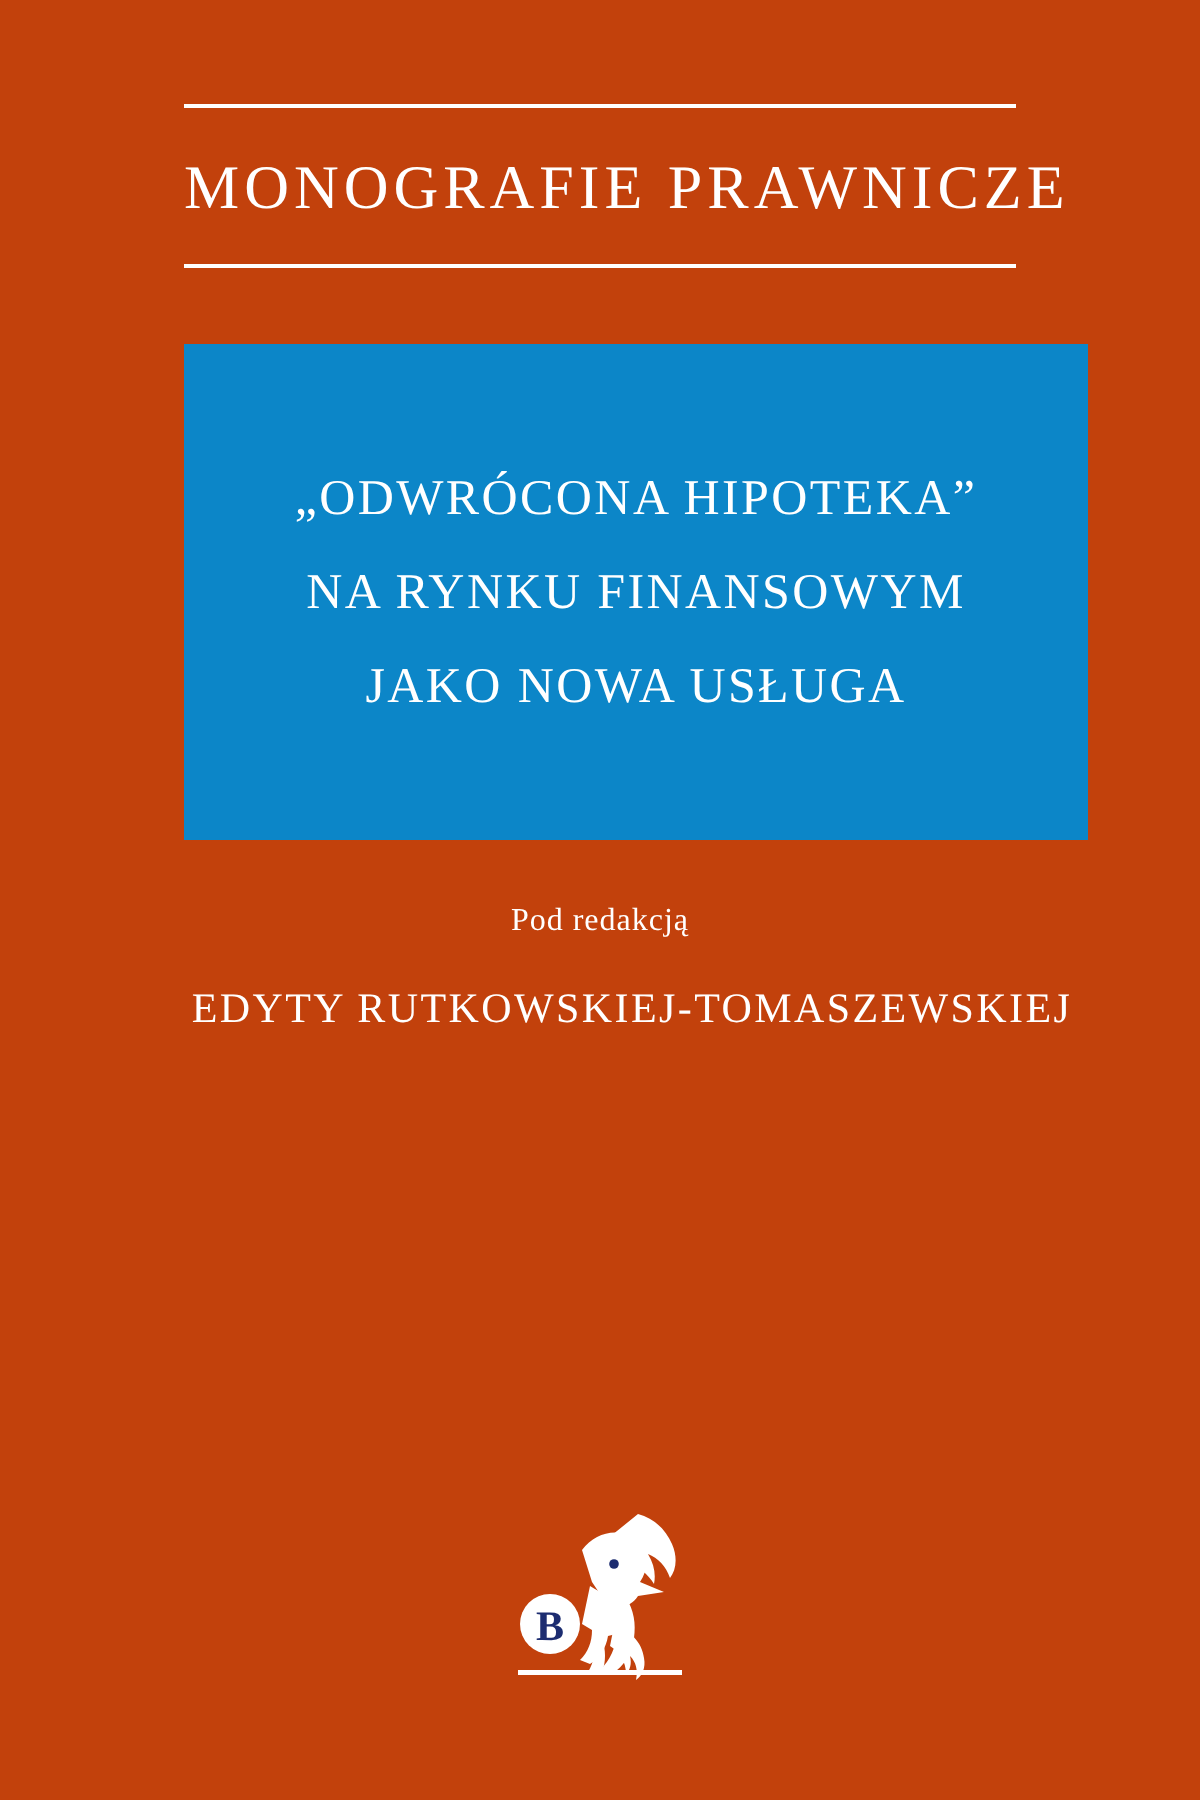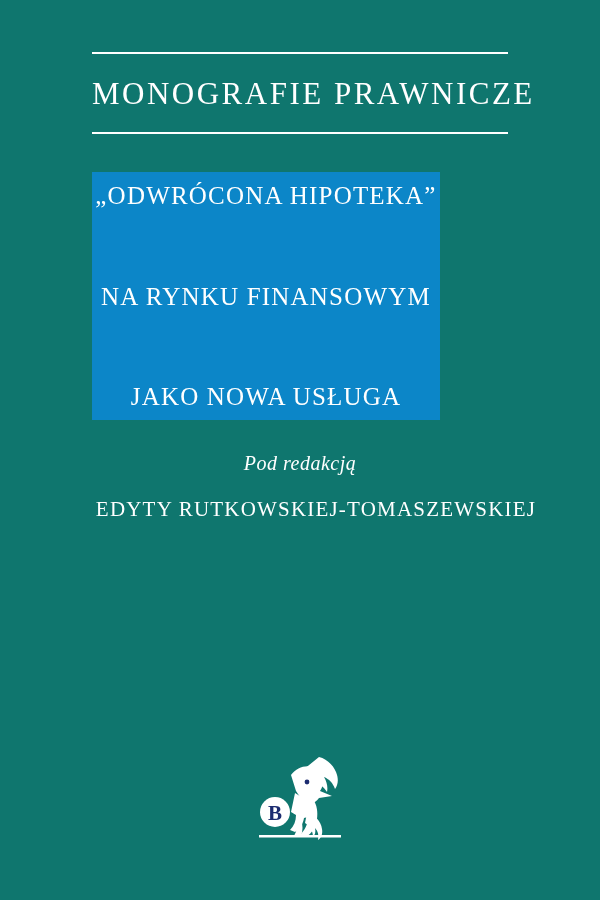--- a/index.html
+++ b/index.html
@@ -10,21 +10,21 @@
     width: 600px;
     height: 900px;
     background: #1b2a6b;
     font-family: "Liberation Serif", serif;
     overflow: hidden;
   }
   .cover {
     position: relative;
     width: 600px;
     height: 900px;
-    background: #0f766e;
+    background: #c2410c;
     box-sizing: border-box;
   }
 
   
   .series-block {
     position: absolute;
     left: 92px;
     top: 52px;
     width: 416px;
     text-align: center;
@@ -42,28 +42,28 @@
     padding: 22px 0 20px 0;
     white-space: nowrap;
     font-family: "Liberation Serif", serif;
   }
 
   
   .title-box {
     position: absolute;
     left: 92px;
     top: 172px;
-    width: 348px;
+    width: 452px;
     height: 248px;
     background: #0c86c8;
     box-sizing: border-box;
     display: flex;
     flex-direction: column;
     align-items: center;
-    justify-content: space-between;
+    justify-content: center;
   }
   .title-line {
     color: #ffffff;
     font-size: 25px;
     letter-spacing: 1.2px;
     line-height: 1.0;
     text-align: center;
     padding: 11px 0;
     white-space: nowrap;
     font-family: "Liberation Serif", serif;
@@ -72,25 +72,24 @@
   
   .editor-block {
     position: absolute;
     left: 0;
     top: 452px;
     width: 600px;
     text-align: center;
   }
   .editor-prefix {
     color: #ffffff;
-    font-size: 20px;
+    font-size: 16px;
     letter-spacing: 0.5px;
     padding-bottom: 22px;
     font-family: "Liberation Serif", serif;
-    font-style: italic;
   }
   .editor-name {
     color: #ffffff;
     font-size: 21px;
     letter-spacing: 1.2px;
     white-space: nowrap;
     font-family: "Liberation Serif", serif;
     padding-left: 32px;
   }
 

